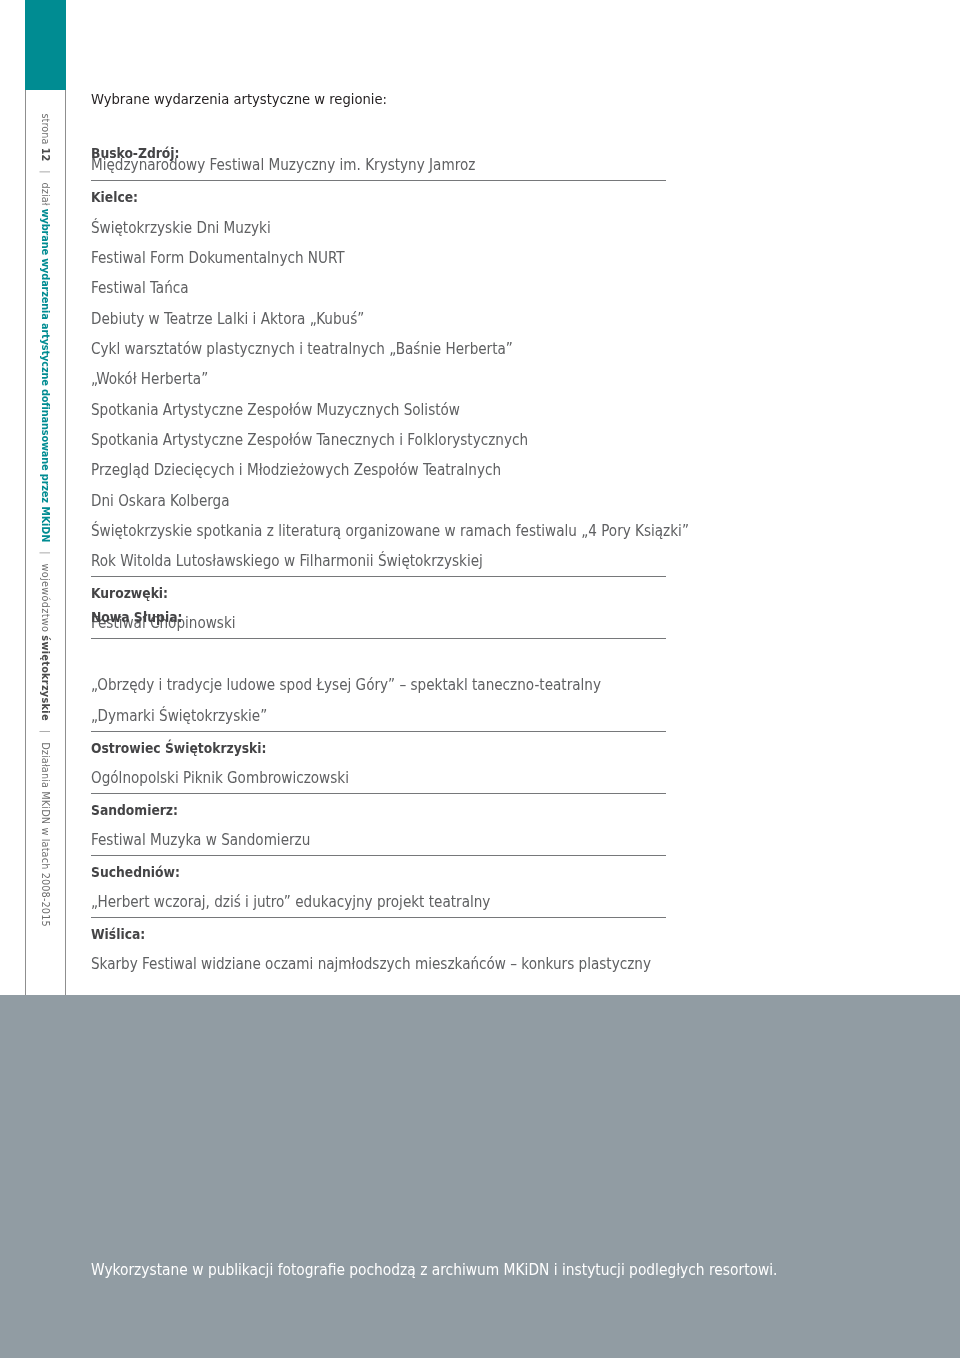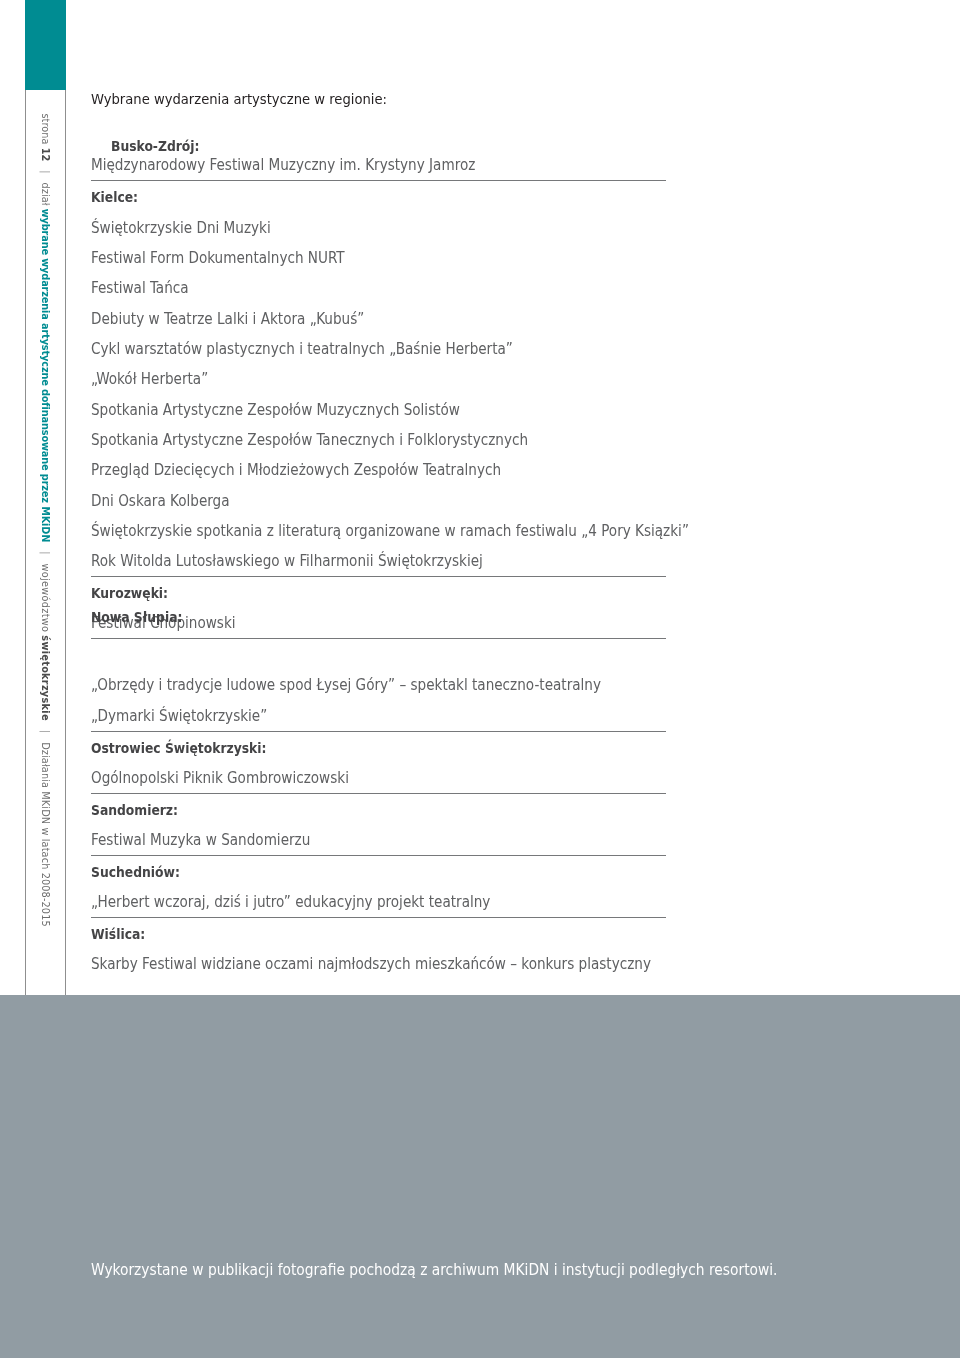--- a/index.html
+++ b/index.html
@@ -42,21 +42,21 @@
       <span>dział</span>&nbsp;<span class="teal">wybrane wydarzenia artystyczne dofinansowane przez MKiDN</span>
       <span class="sep">|</span>
       <span class="reg">województwo</span>&nbsp;<b class="reg">świętokrzyskie</b>
       <span class="sep">|</span>
       <span class="pub">Działania MKiDN w latach 2008-2015</span>
     </div>
   </div>
   <div class="grey-block"></div>
   <div class="content" id="content-host">
       <div class="row title" style="left: 91px; line-height: 1; top: 91.6324px;">Wybrane wydarzenia artystyczne w regionie:</div>
-      <div class="row city" style="left: 91px; line-height: 1; top: 140px; margin-left: 20px;">Busko-Zdrój:</div>
+      <div class="row city" style="left: 91px; line-height: 1; top: 147px;">Busko-Zdrój:</div>
       <div class="row item" style="left: 91px; line-height: 1; top: 158.416px;">Międzynarodowy Festiwal Muzyczny im. Krystyny Jamroz</div>
       <div class="rule" style="top: 180.39px;"></div>
       <div class="row city" style="left: 91px; line-height: 1; top: 191.344px;">Kielce:</div>
       <div class="row item" style="left: 91px; line-height: 1; top: 220.516px;">Świętokrzyskie Dni Muzyki</div>
       <div class="row item" style="left: 91px; line-height: 1; top: 250.856px;">Festiwal Form Dokumentalnych NURT</div>
       <div class="row item" style="left: 91px; line-height: 1; top: 281.196px;">Festiwal Tańca</div>
       <div class="row item" style="left: 91px; line-height: 1; top: 311.536px;">Debiuty w Teatrze Lalki i Aktora „Kubuś”</div>
       <div class="row item" style="left: 91px; line-height: 1; top: 341.876px;">Cykl warsztatów plastycznych i teatralnych „Baśnie Herberta”</div>
       <div class="row item" style="left: 91px; line-height: 1; top: 372.216px;">„Wokół Herberta”</div>
       <div class="row item" style="left: 91px; line-height: 1; top: 402.556px;">Spotkania Artystyczne Zespołów Muzycznych Solistów</div>

